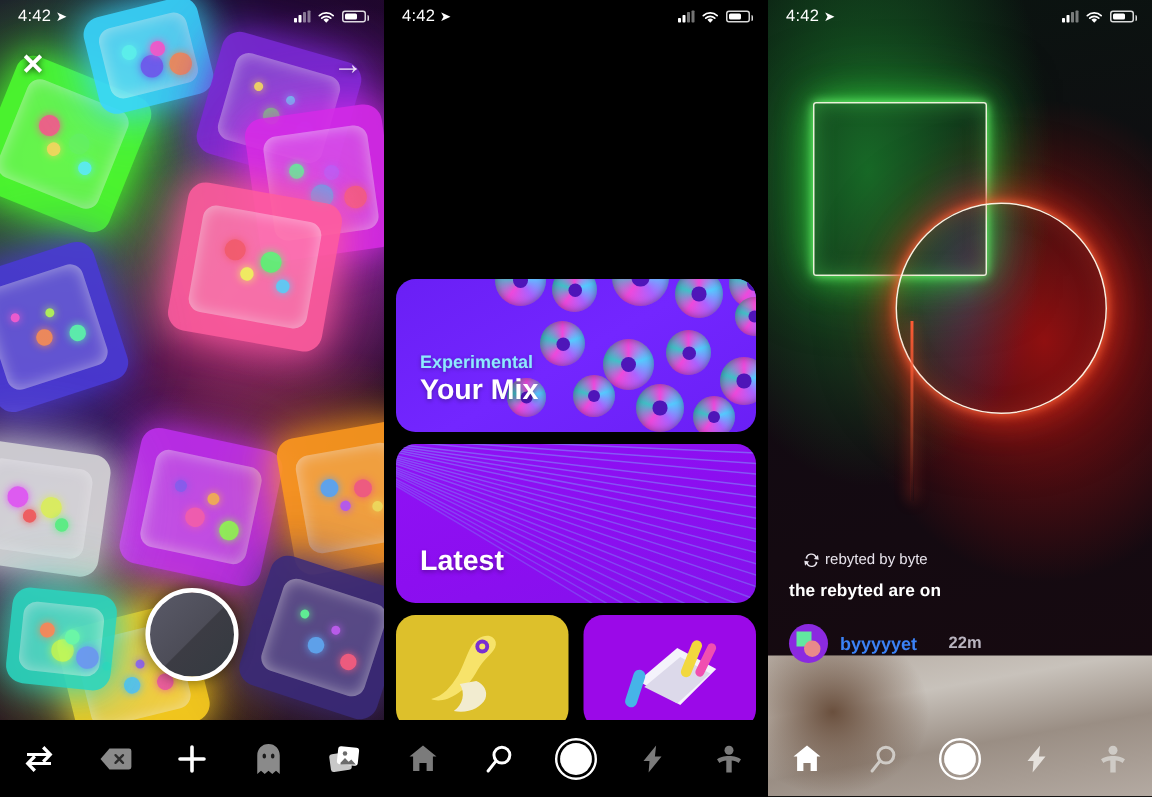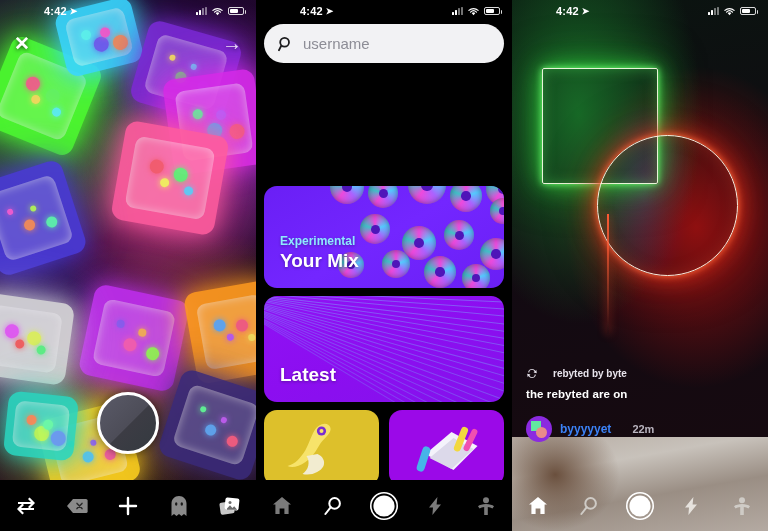--- a/index.html
+++ b/index.html
@@ -6,21 +6,21 @@
   html,body { width:768px; height:531px; background:#000; overflow:hidden; }
   body { font-family:"Liberation Sans", sans-serif; }
 
   .screen { position:relative; width:768px; height:531px; display:flex; background:#000; }
   .panel { position:relative; width:256px; height:531px; overflow:hidden; background:#000; }
 
   
   .statusbar { position:absolute; top:0; left:0; width:100%; height:22px; z-index:40;
                display:flex; align-items:center; justify-content:space-between;
                padding:0 12px; color:#fff; }
-  .sb-time { font-size:11px; font-weight:bold; letter-spacing:.2px; display:flex; align-items:center; gap:3px;margin-left:32px; }
+  .sb-time { font-size:11px; font-weight:normal; letter-spacing:.2px; display:flex; align-items:center; gap:3px; }
   .sb-loc { font-size:9px; transform:rotate(0deg); }
   .sb-right { display:flex; align-items:center; gap:4px; }
   .sig { display:flex; align-items:flex-end; gap:1px; height:8px; }
   .sig i { display:block; width:2px; background:#fff; border-radius:.5px; }
   .sig i:nth-child(1){height:3px;} .sig i:nth-child(2){height:5px;}
   .sig i:nth-child(3){height:7px;opacity:.45;} .sig i:nth-child(4){height:8px;opacity:.45;}
   .batt { width:16px; height:8px; border:1px solid rgba(255,255,255,.85); border-radius:2px; position:relative; }
   .batt::after { content:""; position:absolute; right:-3px; top:2px; width:1.5px; height:4px; background:rgba(255,255,255,.85); border-radius:0 1px 1px 0; }
   .batt i { position:absolute; left:1px; top:1px; bottom:1px; width:55%; background:#fff; border-radius:1px; display:block; }
 
@@ -106,21 +106,21 @@
                             inset 0 0 14px rgba(90,255,100,.35); }
   .neon-circle { position:absolute; left:85px; top:135px; width:141px; height:141px; border-radius:50%;
                  border:1.6px solid #ffeede;
                  box-shadow:0 0 7px #ff6a3a, 0 0 24px rgba(240,60,30,.8), 0 0 50px rgba(200,30,20,.55),
                             inset 0 0 16px rgba(255,80,50,.28); }
   .neon-stem { position:absolute; left:95px; top:214px; width:2px; height:120px;
                background:linear-gradient(#ff5a33,rgba(255,60,30,.05));
                box-shadow:0 0 9px rgba(255,70,40,.7); }
 
   .feed-meta { position:absolute; left:14px; top:368px; z-index:10; }
-  .rebyte { display:flex; align-items:center; gap:15px; color:#e8e4ec; font-size:10px; font-weight:bold; }
+  .rebyte { display:flex; align-items:center; gap:3px; color:#e8e4ec; font-size:10px; font-weight:normal;justify-content:center; }
   .caption { color:#fff; font-size:11.5px; font-weight:bold; margin-top:9px; letter-spacing:.1px; }
 
   .user-row { position:absolute; left:14px; right:12px; top:414px; height:30px; z-index:10;
               display:flex; align-items:center; }
   .avatar { width:26px; height:26px; border-radius:50%; background:#8b2ae0; position:relative; overflow:hidden; cursor:pointer; }
   .avatar .sq { position:absolute; left:5px; top:5px; width:10px; height:10px; background:#62e8a0; }
   .avatar .ci { position:absolute; left:10px; top:11px; width:11px; height:11px; border-radius:50%; background:#e98a8a; }
   .uname { color:#3b82f6; font-size:12px; font-weight:bold; margin-left:8px; }
   .utime { color:#b9b4bf; font-size:11px; font-weight:bold; margin-left:21px; }
   .acts { margin-left:auto; display:flex; align-items:flex-start; gap:14px; }
@@ -320,27 +320,20 @@
           <path d="M6.5 8.2 4.6 6.1a2.9 2.9 0 0 1 3.8 0z" fill="#fff"></path>
           <path d="M1.9 3.4a6.8 6.8 0 0 1 9.2 0" stroke="#fff" stroke-width="1.2" fill="none" stroke-linecap="round"></path>
           <path d="M3.5 5.1a4.4 4.4 0 0 1 6 0" stroke="#fff" stroke-width="1.2" fill="none" stroke-linecap="round"></path>
         </svg>
         <span class="batt">
             <i></i>
           </span>
       </div>
     </div>
 
-    <div class="search">
-      <svg width="16" height="16" viewBox="0 0 16 16">
-        <circle cx="6.6" cy="6.2" r="4.4" fill="none" stroke="#1c1c1e" stroke-width="1.8"></circle>
-        <path d="M3.2 9.8 1 14.2" stroke="#1c1c1e" stroke-width="1.9" stroke-linecap="round"></path>
-      </svg>
-      <span class="ph">username</span>
-    </div>
 
     <div class="cards">
 
 
       <div class="card" id="cardLatest">
         <div id="rays">
             <div class="ray" style="top: -6px; width: 112%; transform: rotate(2.6deg); opacity: 0.62;"></div>
             <div class="ray" style="top: -4.8px; width: 112%; transform: rotate(3.95deg); opacity: 0.608;"></div>
             <div class="ray" style="top: -3.6px; width: 112%; transform: rotate(5.3deg); opacity: 0.596;"></div>
             <div class="ray" style="top: -2.4px; width: 112%; transform: rotate(6.65deg); opacity: 0.584;"></div>

